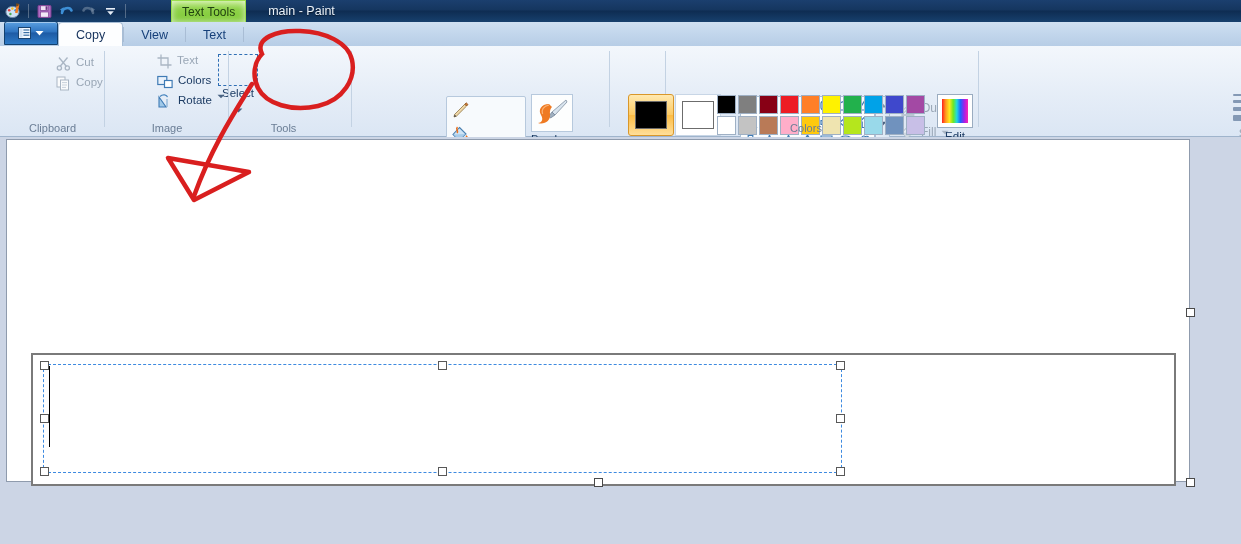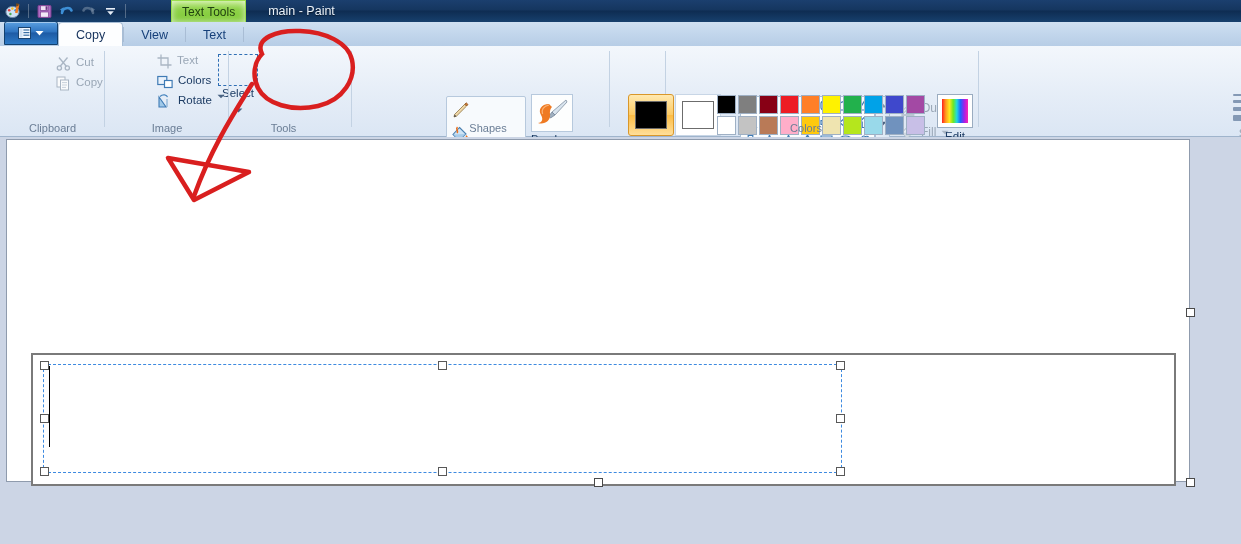--- a/index.html
+++ b/index.html
@@ -543,21 +543,20 @@
             <path d="M7.4 2 L13 7.6 L7 13 L1.8 7.8 Z" fill="#e9eef4" stroke="#aab6c4" stroke-width="1"></path>
             <path d="M1.8 7.8 L7 13 L13 7.6 Z" fill="#cfd8e2"></path>
           </svg>
           <span>Fill</span>
           <svg width="8" height="5" viewBox="0 0 9 5">
               <path d="M0.6 0.6 L8.4 0.6 L4.5 4.4 Z" fill="#aab6c4"></path>
             </svg>
         </div>
       </div>
 
-      <div class="group-label">Shapes</div>
       <div class="group-div" style="left:243px;"></div>
     </div>
 
     <div class="group" style="left:610px;width:56px;">
       <div class="sizew">
         <div class="sline" style="width:34px;height:2px;"></div>
         <div class="sline" style="width:34px;height:3px;"></div>
         <div class="sline" style="width:34px;height:4px;"></div>
         <div class="sline" style="width:34px;height:6px;margin-bottom:6px;"></div>
         <div style="font-size:11.5px;color:#9aa7b6;">Size</div>

